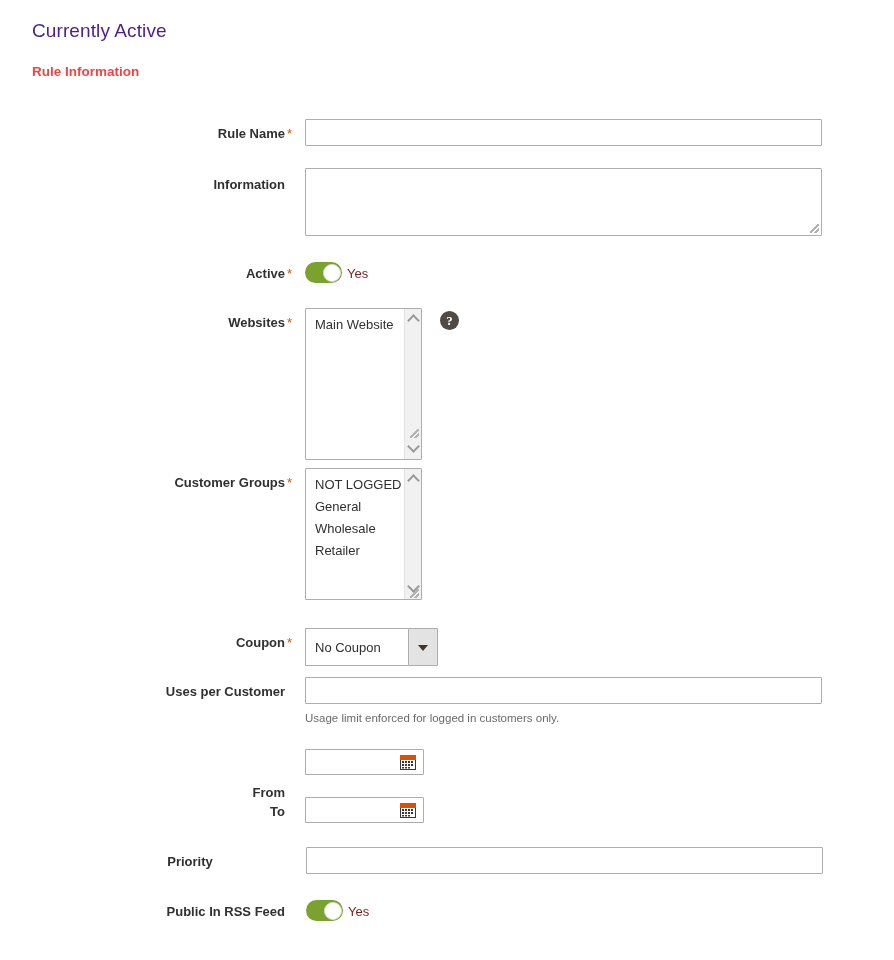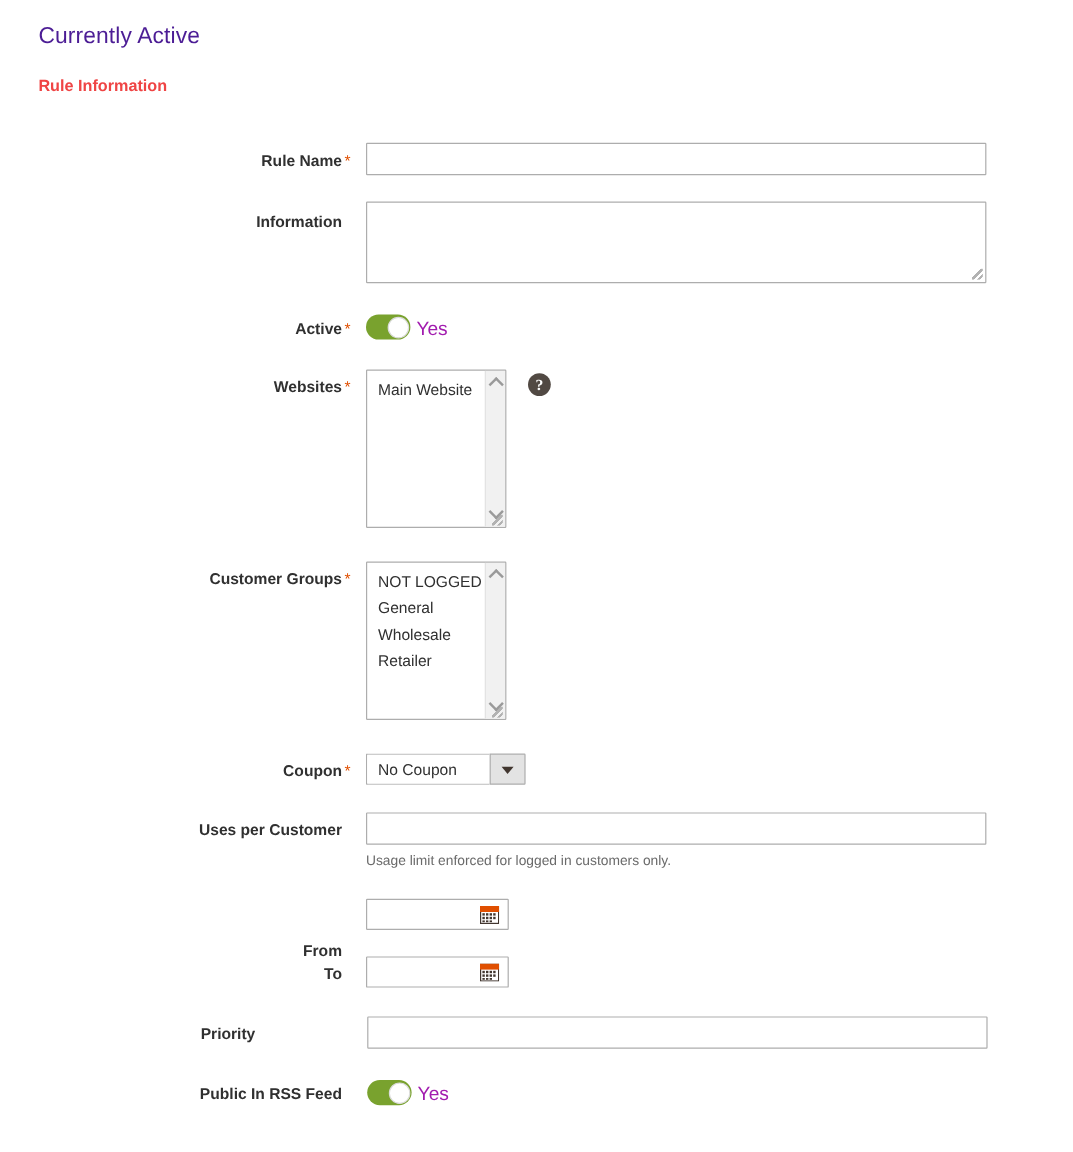--- a/index.html
+++ b/index.html
@@ -54,21 +54,21 @@
   .toggle {
     position: absolute; width: 37px; height: 21px;
     border-radius: 11px; background: #79a22e; cursor: pointer;
   }
   .toggle .knob {
     position: absolute; top: 1.5px; right: 1.5px;
     width: 18px; height: 18px; border-radius: 50%;
     background: #fff; border: 1px solid #dcdcdc;
   }
   .toggle-text {
-    position: absolute; font-size: 16px; color: #a21caf;
+    position: absolute; font-size: 13px; color: #7f1d1d;
   }
 
   
   .ms {
     position: absolute; background: #fff;
     border: 1px solid #adadad; border-radius: 1px; overflow: hidden;
   }
   .ms-list { position: absolute; left: 0; top: 0; right: 17px; bottom: 0; padding: 5px 0 0 0; }
   .ms-opt {
     font-size: 13px; color: #303030; padding: 2px 8px 3px 9px;
@@ -137,21 +137,21 @@
 
   <div class="label" style="top:266px;">Active</div>
   <div class="req" style="left:287px; top:266px;">*</div>
   <div class="toggle" style="left:305px; top:262px;">
     <div class="knob"></div>
   </div>
   <div class="toggle-text" style="left:347px; top:266px;">Yes</div>
 
   <div class="label" style="top:315px;">Websites</div>
   <div class="req" style="left:287px; top:315px;">*</div>
-  <div class="ms" style="left:305px; top:308px; width:117px; height:132px;">
+  <div class="ms" style="left:305px; top:308px; width:117px; height:152px;">
     <div class="ms-list">
       <div class="ms-opt">Main Website</div>
     </div>
     <div class="ms-bar">
       <div class="chev up"></div>
       <div class="chev down"></div>
     </div>
   </div>
   <div class="grip" style="left:410px; top:429px;"></div>
   <div class="help" style="left:440px; top:311px;">?</div>
@@ -167,21 +167,21 @@
     </div>
     <div class="ms-bar">
       <div class="chev up"></div>
       <div class="chev down"></div>
     </div>
   </div>
   <div class="grip" style="left:410px; top:589px;"></div>
 
   <div class="label" style="top:635px;">Coupon</div>
   <div class="req" style="left:287px; top:635px;">*</div>
-  <div class="sel-wrap" style="left:305px; top:628px; width:133px; height:26px;">
+  <div class="sel-wrap" style="left:305px; top:628px; width:133px; height:38px;">
     <div class="sel-face" style="width:103px;">No Coupon</div>
     <div class="sel-btn"></div>
   </div>
 
   <div class="label" style="top:684px;">Uses per Customer</div>
   <input class="txt" style="left: 305px; top: 677px; width: 517px; height: 27px;" placeholder="">
   <div class="note" style="left:305px; top:712px;">Usage limit enforced for logged in customers only.</div>
 
   <div class="label" style="top:756px;margin-top:29px;">From</div>
   <input class="txt" style="left: 305px; top: 749px; width: 119px; height: 26px; padding-right: 26px;" placeholder="">

